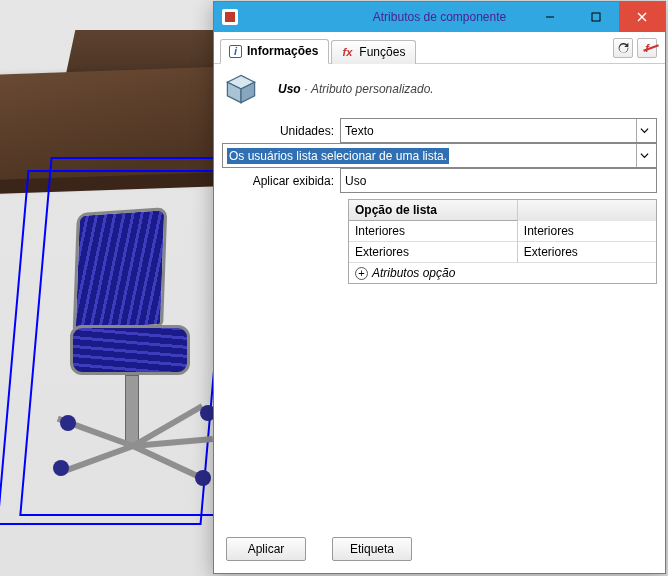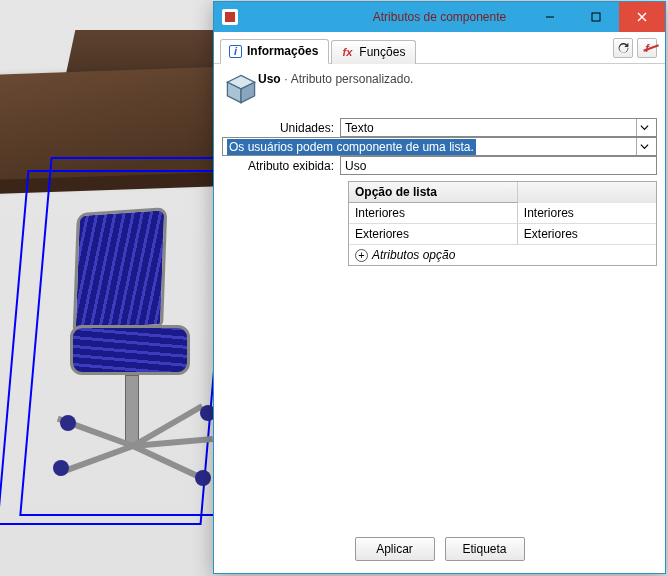--- a/index.html
+++ b/index.html
@@ -101,21 +101,21 @@
   }
   .titlebar {
     height:30px; background:#30a7e0; color:#fff;
     display:flex; align-items:center; justify-content:space-between;
     padding-left:8px;
   }
   .titlebar-left { display:flex; align-items:center; gap:6px;}
   .app-icon { width:16px; height:16px; background:#fff; border-radius:2px; position:relative;}
   .app-icon::after{content:"";position:absolute;left:3px;top:3px;width:10px;height:10px;background:#c0392b;}
   .titlebar { position:relative;}
-  .title-center { position:absolute; left:0; right:0; text-align:center; color:#7f1d1d; font-size:12px; pointer-events:none;}
+  .title-center { position:absolute; left:0; right:0; text-align:center; color:#4c1d95; font-size:12px; pointer-events:none;}
   .win-controls { display:flex; height:100%; z-index:2;}
   .win-btn { width:46px; display:flex; align-items:center; justify-content:center; color:#000; cursor:pointer;}
   .win-btn.close { background:#e04b3b; color:#fff;}
   .win-btn svg { width:10px; height:10px;}
   .tabs-row {
     display:flex; align-items:center; gap:2px;
     padding:6px 6px 0 6px;
     background:#fff;
     border-bottom:1px solid #ccc;
     position:relative;
@@ -131,40 +131,41 @@
     position:relative; top:1px;
   }
   .tab.active { background:#fff; border-bottom:1px solid #fff; font-weight:bold;}
   .tab-icon { width:14px; height:14px; display:inline-flex; align-items:center; justify-content:center; font-size:11px;}
   .info-icon { border:1px solid #1e66c2; color:#1e66c2; border-radius:2px; font-style:italic; font-weight:bold; width:13px; height:13px; line-height:11px; text-align:center;}
   .fx-icon { color:#c33; font-style:italic; font-weight:bold;}
   .tabs-right { position:absolute; right:8px; top:6px; display:flex; gap:4px;}
   .tool-btn { width:20px; height:20px; border:1px solid #bbb; border-radius:2px;
     background:linear-gradient(#fdfdfd,#ececec); display:flex; align-items:center; justify-content:center; cursor:pointer;}
   .header-row {
-    display:flex; align-items:flex-start; gap:0;
+    display:flex; align-items:center; gap:20px;
     padding:8px 10px;
+    font-style:italic;
   }
   .cube-icon { width:34px; height:34px; flex-shrink:0;}
   .header-text { font-size:12px; color:#444;}
   .header-text b { color:#000;}
   .form-area {
     padding:4px 8px 8px 8px;
   }
   .form-row {
     display:flex; align-items:center; margin-bottom:0;
   }
   .form-label {
     width:118px; text-align:right; padding-right:6px; font-size:12px; color:#000;
   }
   .form-control {
     flex:1;
   }
   .select, .text-input {
-    width:100%; height:19px; border:1px solid #888;
+    width:100%; height:25px; border:1px solid #888;
     background:#fff; padding:0 4px; font-size:12px;
     display:flex; align-items:center; justify-content:space-between;
   }
   .select { position:relative; }
   .select .caret {
     width:16px; text-align:center; border-left:1px solid #aaa; height:100%; display:flex; align-items:center; justify-content:center;
   }
   .select.highlight .sel-text {
     background:#2f6fb2; color:#fff; padding:1px 2px;
   }
@@ -182,21 +183,21 @@
   .lt-cell {
     padding:3px 6px; border-right:1px solid #ccc; border-bottom:1px solid #ddd;
   }
   .lt-head .lt-cell { font-weight:bold; border-bottom:1px solid #aaa;}
   .col-opt { width:55%;}
   .col-val { width:45%; border-right:none;}
   .lt-add { display:flex; align-items:center; gap:4px; padding:3px 6px; font-style:italic; border-top:0; cursor:pointer;}
   .plus-circ { width:13px; height:13px; border:1px solid #555; border-radius:50%; display:flex; align-items:center; justify-content:center; font-size:11px; font-style:normal; line-height:1;}
   .footer {
     margin-top:auto;
-    display:flex; justify-content:center; gap:10px;
+    display:flex; gap:26px;
     padding:12px;
   }
   .btn {
     min-width:80px; height:24px;
     border:1px solid #999;
     background:linear-gradient(#fdfdfd,#e8e8e8);
     border-radius:2px;
     font-size:12px;
     cursor:pointer;
   }
@@ -300,32 +301,32 @@
                 <path d="M1 3l4 4 4-4" fill="none" stroke="#000" stroke-width="1.3"></path>
               </svg>
           </span>
         </div>
       </div>
     </div>
 
     <div class="form-row">
       <div class="form-control">
         <div class="select highlight">
-          <span class="sel-text">Os usuários podem componente de uma lista.</span>
+          <span class="sel-text">Os usuários lista selecionar de uma lista.</span>
           <span class="caret">
             <svg width="9" height="9" viewBox="0 0 10 10">
                 <path d="M1 3l4 4 4-4" fill="none" stroke="#000" stroke-width="1.3"></path>
               </svg>
           </span>
         </div>
       </div>
     </div>
 
     <div class="form-row">
-      <div class="form-label">Atributo exibida:</div>
+      <div class="form-label">Aplicar exibida:</div>
       <div class="form-control">
         <div class="text-input">
           <input type="text" value="Uso" style="">
         </div>
       </div>
     </div>
 
     <div class="list-table">
       <div class="lt-head">
         <div class="lt-cell col-opt">Opção de lista</div>

